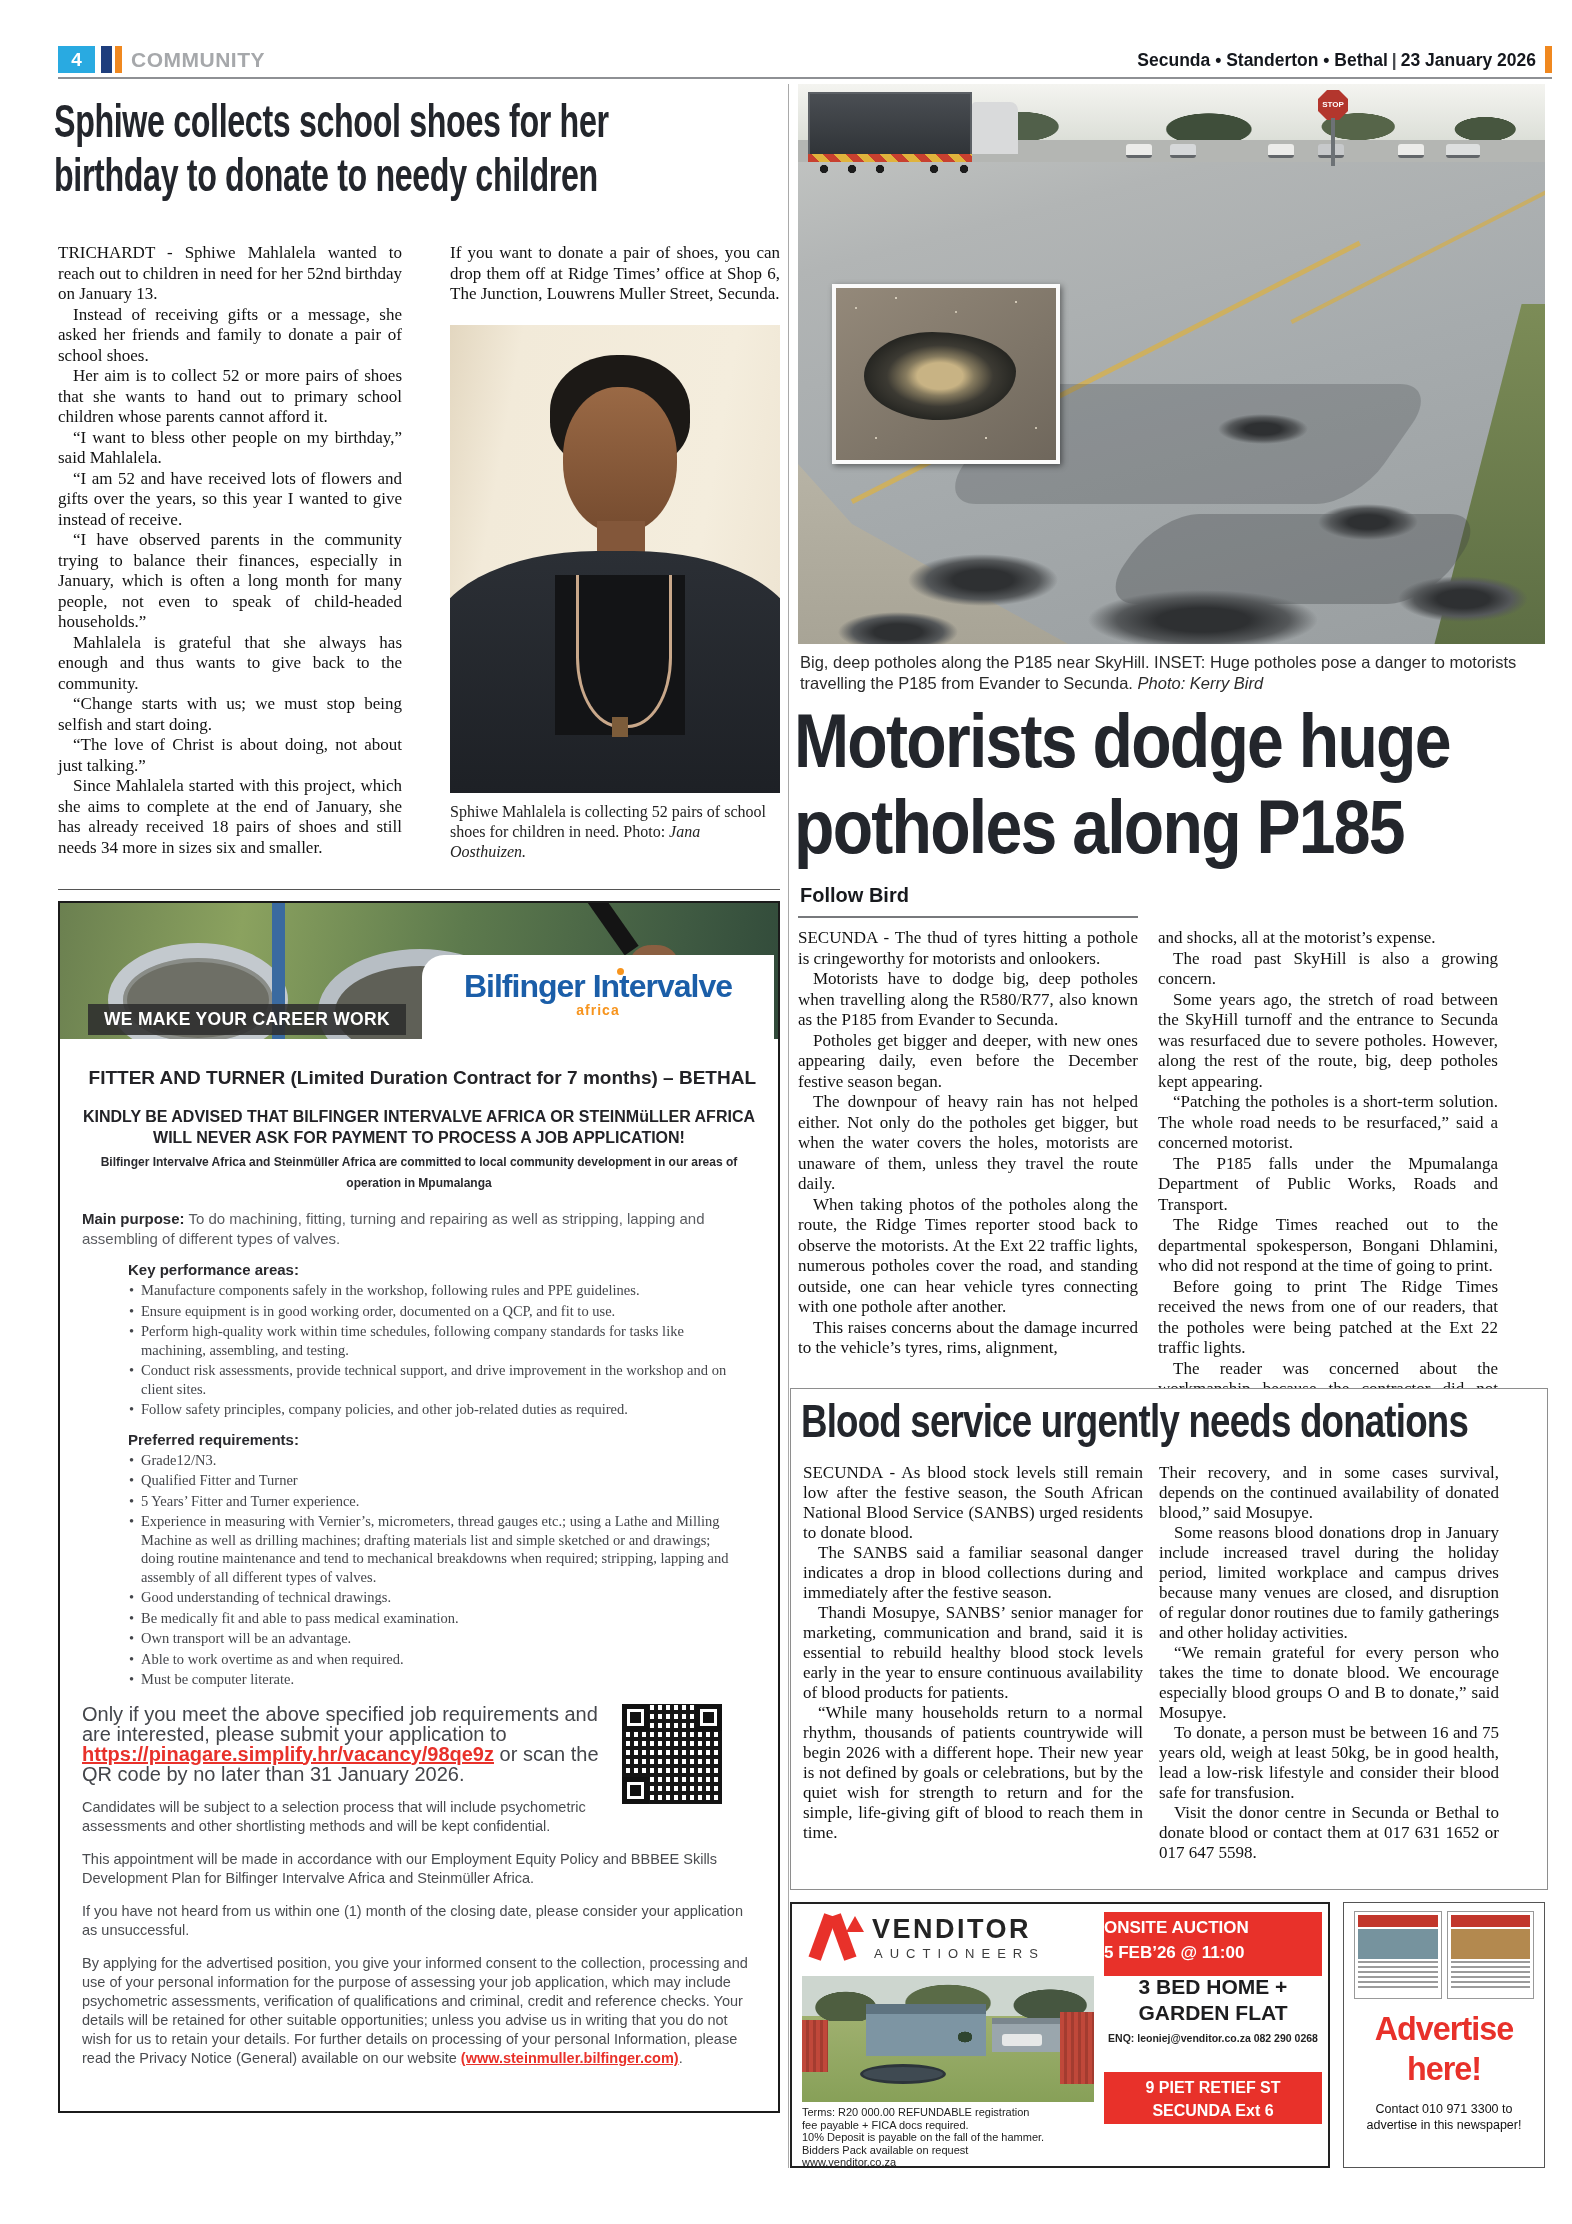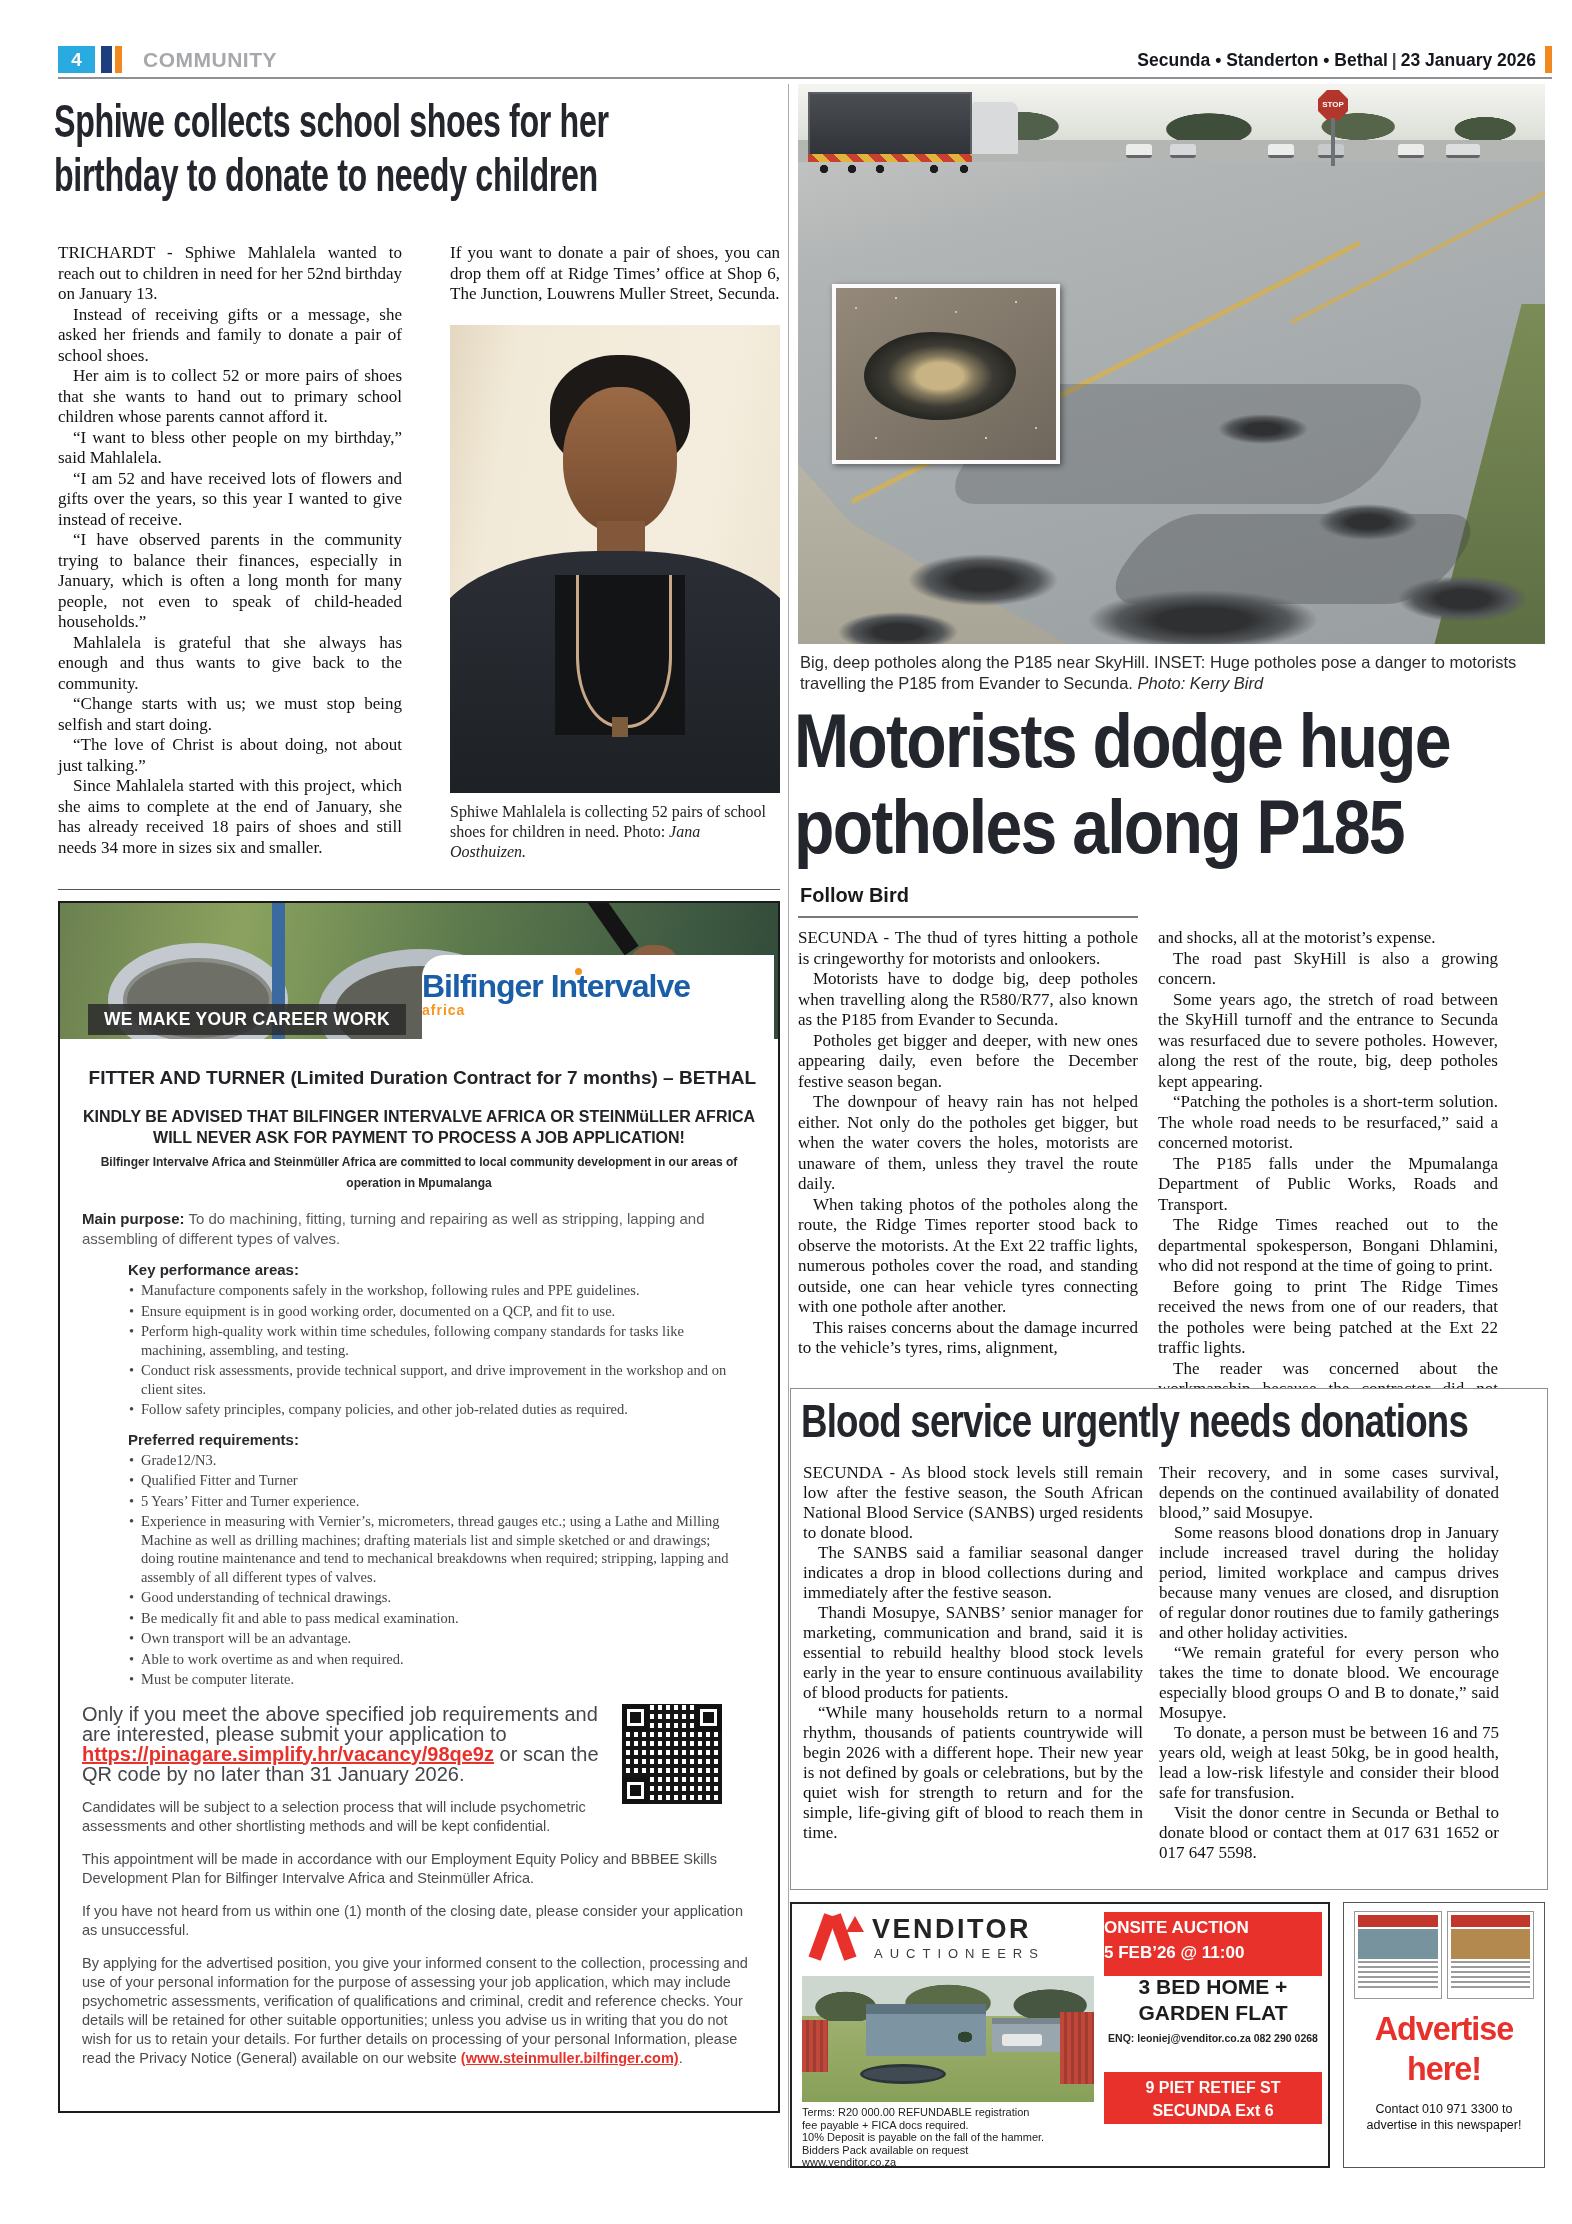--- a/index.html
+++ b/index.html
@@ -3,21 +3,21 @@
 <meta charset="utf-8">
 <style>
   html,body{margin:0;padding:0;background:#e5e5e5;}
   #page{position:relative;width:1572px;height:2224px;background:#ffffff;margin:0 auto;
         font-family:"Liberation Sans",sans-serif;overflow:hidden;}
   
   .hdr-num{position:absolute;left:58px;top:46px;width:37px;height:27px;background:#29aae1;color:#fff;
            font-weight:bold;font-size:19px;text-align:center;line-height:27px;}
   .hdr-navy{position:absolute;left:101px;top:46px;width:11px;height:27px;background:#1e3e7d;}
   .hdr-orangebar{position:absolute;left:115px;top:46px;width:7px;height:27px;background:#f0881f;}
-  .hdr-section{position:absolute;left:131px;top:48px;font-size:21px;font-weight:bold;color:#a6a8ab;letter-spacing:.5px;margin-left:12px;}
+  .hdr-section{position:absolute;left:131px;top:48px;font-size:21px;font-weight:bold;color:#a6a8ab;letter-spacing:.5px;}
   .hdr-right{position:absolute;right:36px;top:50px;font-size:17.5px;font-weight:bold;color:#14171d;}
   .hdr-sep{color:#44474c;padding:0 4px;}
   .hdr-endbar{position:absolute;left:1545px;top:46px;width:7px;height:27px;background:#f0881f;}
   .hdr-rule{position:absolute;left:58px;top:77px;width:1494px;height:2px;background:#8e9094;}
   
   .serifcol{font-family:"Liberation Serif",serif;font-size:17px;line-height:20.5px;text-align:justify;color:#121212;}
   .serifcol .jp{margin:0;text-indent:15px;}
   .serifcol .jp:first-child{text-indent:0;}
   .hl{white-space:nowrap;}
   
@@ -48,21 +48,21 @@
   .ring1{position:absolute;left:48px;top:40px;width:150px;height:84px;border-radius:50%;border:15px solid #c3c9ce;
          background:#6e6f66;box-shadow:inset 0 0 0 4px #8a8d88;}
   .ring2{position:absolute;left:258px;top:46px;width:170px;height:92px;border-radius:50%;border:17px solid #b7bec4;
          background:#5f6057;}
   .ad-pole{position:absolute;left:212px;top:0;width:13px;height:136px;background:#3a6aa0;}
   .ad-flash{position:absolute;right:128px;top:4px;width:86px;height:17px;background:#141414;transform:rotate(55deg);}
   .ad-hand{position:absolute;right:100px;top:42px;width:48px;height:40px;border-radius:45%;background:#8a5f41;}
   .career-bar{position:absolute;left:28px;top:101px;background:rgba(45,45,45,.88);color:#fff;font-weight:bold;
               font-size:17.5px;padding:5px 16px;letter-spacing:.3px;z-index:3;}
   .logo-panel{position:absolute;right:4px;top:52px;width:352px;height:92px;background:#fff;border-radius:22px 0 0 0;
-              text-align:left;padding-top:13px;box-sizing:border-box;z-index:2;}
+              text-align:center;padding-top:13px;box-sizing:border-box;z-index:2;}
   .logo-brand{font-size:32px;font-weight:bold;color:#1b5ea8;letter-spacing:-1px;position:relative;display:inline-block;}
   .logo-dot{position:absolute;left:57%;top:0px;width:7px;height:7px;border-radius:50%;background:#f7941d;}
   .logo-region{font-size:14px;font-weight:bold;color:#f7941d;margin-top:-3px;letter-spacing:1px;}
   .ad-body{position:absolute;left:22px;right:22px;top:148px;}
   .ad-title{text-align:right;font-weight:bold;font-size:19px;color:#232327;margin-top:16px;}
   .ad-warning{text-align:center;font-weight:bold;font-size:16px;line-height:21px;color:#232327;margin-top:17px;}
   .ad-commit{text-align:center;font-weight:bold;font-size:12px;line-height:21px;color:#2a2a2e;margin-top:4px;}
   .ad-mainp{font-size:15px;line-height:20px;color:#5a5c60;margin-top:15px;}
   .ad-mainp .lbl{font-weight:bold;color:#2a2a2e;}
   .ad-subh{font-weight:bold;font-size:15px;color:#2a2a2e;margin:12px 0 3px 46px;}

